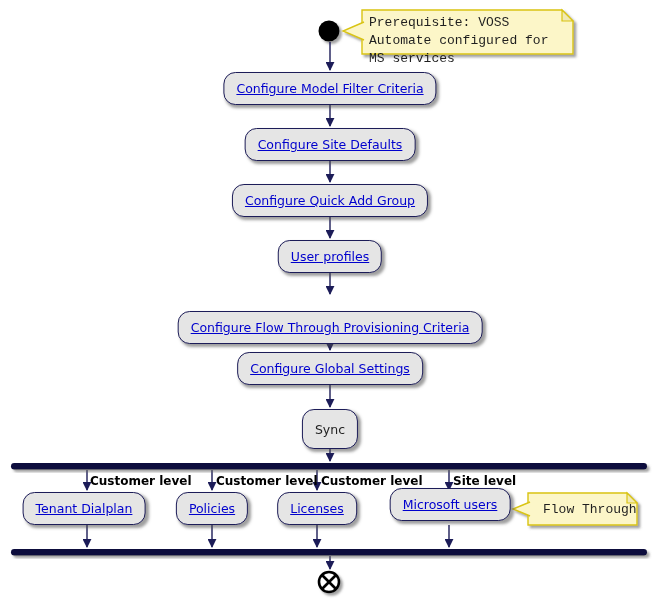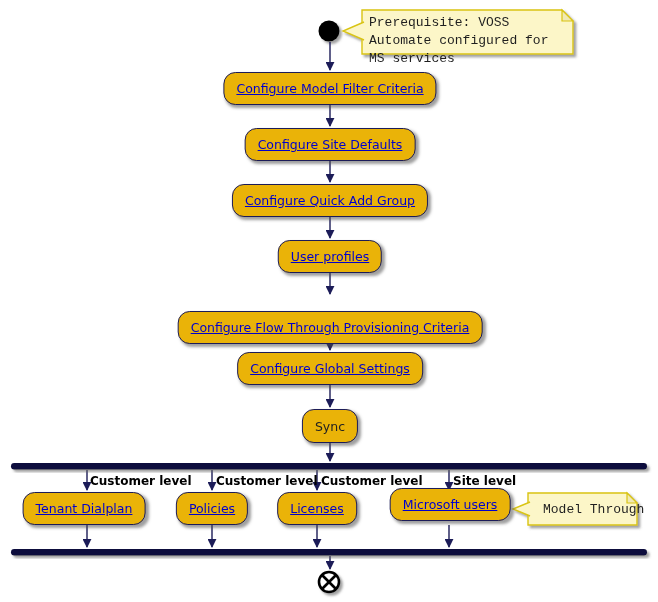--- a/index.html
+++ b/index.html
@@ -38,21 +38,21 @@
   .end-ring  { fill: #ffffff; stroke: #000000; stroke-width: 2.6; }
   .end-x     { stroke: #000000; stroke-width: 2.6; stroke-linecap: round; }
   .note-shape { fill: var(--note-bg, #fcf6c8); stroke: var(--note-border, #d9c412); stroke-width: 1.4; }
   .note-fold  { fill: var(--note-fold, #f0e9b4); stroke: var(--note-border, #d9c412); stroke-width: 1.2; }
   .note-beak  { fill: var(--note-bg, #fcf6c8); stroke: var(--note-border, #d9c412); stroke-width: 1.4; }
 
   .activity {
     position: absolute;
     height: 33px;
     transform: translateX(-50%);
-    background: #eab308;
+    background: #e5e5e5;
     border: 1.6px solid var(--node-border, #1c1c58);
     border-radius: 12px;
     box-shadow: 2.5px 2.5px 3px rgba(80,80,80,0.55);
     display: flex;
     align-items: center;
     justify-content: flex-start;
     padding: 0 12px;
     white-space: nowrap;
     font-size: 12.5px;
   }
@@ -136,41 +136,41 @@
     </g>
 
     <g filter="url(#ds)">
       <circle class="end-ring" cx="329" cy="582" r="10"></circle>
       <line class="end-x" x1="322.5" y1="575.5" x2="335.5" y2="588.5"></line>
       <line class="end-x" x1="335.5" y1="575.5" x2="322.5" y2="588.5"></line>
     </g>
   </svg>
 
   <div class="note-text" style="left:369px; top:14px; width:198px">Prerequisite: VOSS Automate configured for MS services</div>
-  <div class="note-text single" style="left:543px; top:501px">Model Through</div>
+  <div class="note-text single" style="left:543px; top:501px">Flow Through</div>
 
   <div class="activity" style="left:330px; top:72px">
     <span class="link">Configure Model Filter Criteria</span>
   </div>
   <div class="activity" style="left:330px; top:184px">
     <span class="link">Configure Quick Add Group</span>
   </div>
   <div class="activity" style="left:330px; top:128px">
     <span class="link">Configure Site Defaults</span>
   </div>
   <div class="activity" style="left:330px; top:240px">
     <span class="link">User profiles</span>
   </div>
   <div class="activity" style="left:330px; top:311px">
     <span class="link">Configure Flow Through Provisioning Criteria</span>
   </div>
   <div class="activity" style="left:330px; top:352px">
     <span class="link">Configure Global Settings</span>
   </div>
-  <div class="activity" style="left:330px; top:409px; height:34px">
+  <div class="activity" style="left:330px; top:409px; height:40px">
     <span class="plain">Sync</span>
   </div>
 
   <div class="level-label" style="left:90px;  top:474px">Customer level</div>
   <div class="level-label" style="left:216px; top:474px">Customer level</div>
   <div class="level-label" style="left:321px; top:474px">Customer level</div>
   <div class="level-label" style="left:453px; top:474px">Site level</div>
 
   <div class="activity" style="left:84px; top:492px">
     <span class="link">Tenant Dialplan</span>

